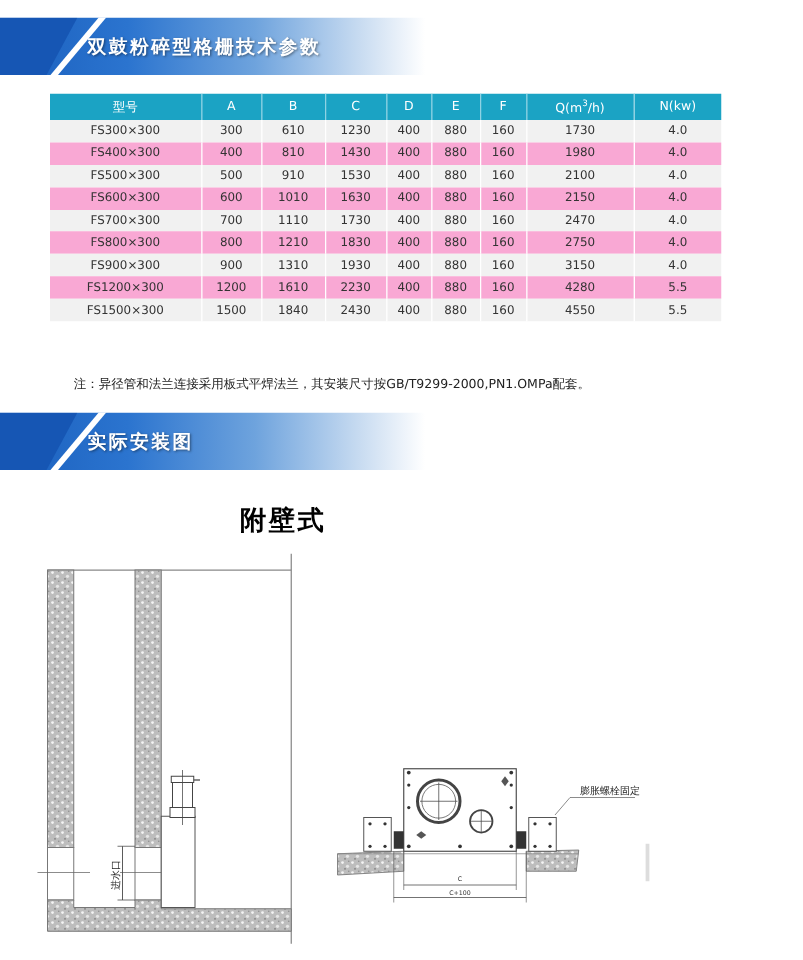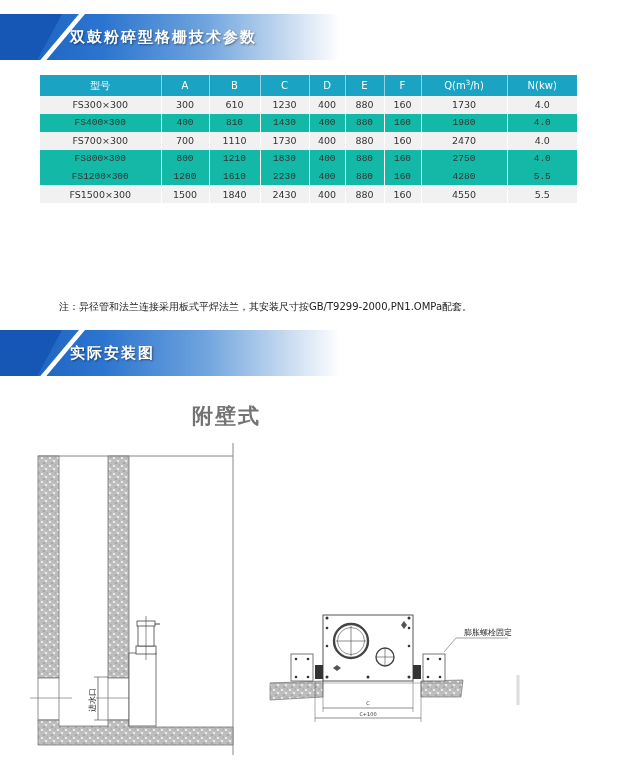--- a/index.html
+++ b/index.html
@@ -12,27 +12,27 @@
   .banner .stripe-left { position:absolute; top:0; left:0; width:62px; height:46px; background:#1656b4;
     clip-path:polygon(0 0,100% 0,60% 100%,0 100%); }
   .banner .title { position:absolute; left:70px; top:0; height:46px; line-height:46px; color:#fff; font-weight:bold;
     font-size:15px; letter-spacing:2px; text-shadow:1px 1px 2px rgba(0,0,0,0.45); }
 
   table.spec { position:absolute; left:40px; top:75px; border-collapse:collapse; font-family:"DejaVu Sans", sans-serif; font-size:9.5px; color:#333; }
   table.spec th { background:#1ba3c4; color:#fff; font-weight:normal; height:21px; text-align:center; border-right:1px solid #8fd2e3; padding:0; font-size:10px; }
   table.spec th:last-child { border-right:none;margin-left:35px; }
   table.spec td { height:17.9px; text-align:center; border-right:1px solid #fff; padding:0; }
   table.spec tr.odd td { background:#f1f1f1; }
-  table.spec tr.even td { background:#14b8a6;font-family:Liberation Mono, monospace; }
+  table.spec tr.even td { background:#f9a8d4; }
   table.spec td:last-child { border-right:none; }
   sup { font-size:7px; }
 
   .note { position:absolute; left:59px; top:300px; font-size:10px; color:#222; }
 
-  .drawing-title { position:absolute; left:192px; top:402px; font-size:21px; color:#737373; font-weight:bold; letter-spacing:2px; }
+  .drawing-title { position:absolute; left:192px; top:402px; font-size:21px; color:#000000; font-weight:bold; letter-spacing:2px; }
 </style>
 </head>
 <body>
 
 <div class="banner" style="top:14px;">
   <div class="bg"></div>
   <div class="stripe-left"></div>
   <div class="stripe"></div>
   <div class="title">双鼓粉碎型格栅技术参数</div>
 </div>
@@ -79,39 +79,72 @@
         <td>400</td>
         <td>810</td>
         <td>1430</td>
         <td>400</td>
         <td>880</td>
         <td>160</td>
         <td>1980</td>
         <td>4.0</td>
       </tr>
       <tr class="odd">
+        <td>FS500×300</td>
+        <td>500</td>
+        <td>910</td>
+        <td>1530</td>
+        <td>400</td>
+        <td>880</td>
+        <td>160</td>
+        <td>2100</td>
+        <td>4.0</td>
+      </tr>
+      <tr class="even">
+        <td>FS600×300</td>
+        <td>600</td>
+        <td>1010</td>
+        <td>1630</td>
+        <td>400</td>
+        <td>880</td>
+        <td>160</td>
+        <td>2150</td>
+        <td>4.0</td>
+      </tr>
+      <tr class="odd">
         <td>FS700×300</td>
         <td>700</td>
         <td>1110</td>
         <td>1730</td>
         <td>400</td>
         <td>880</td>
         <td>160</td>
         <td>2470</td>
         <td>4.0</td>
       </tr>
       <tr class="even">
         <td>FS800×300</td>
         <td>800</td>
         <td>1210</td>
         <td>1830</td>
         <td>400</td>
         <td>880</td>
         <td>160</td>
         <td>2750</td>
+        <td>4.0</td>
+      </tr>
+      <tr class="odd">
+        <td>FS900×300</td>
+        <td>900</td>
+        <td>1310</td>
+        <td>1930</td>
+        <td>400</td>
+        <td>880</td>
+        <td>160</td>
+        <td>3150</td>
         <td>4.0</td>
       </tr>
       <tr class="even">
         <td>FS1200×300</td>
         <td>1200</td>
         <td>1610</td>
         <td>2230</td>
         <td>400</td>
         <td>880</td>
         <td>160</td>

